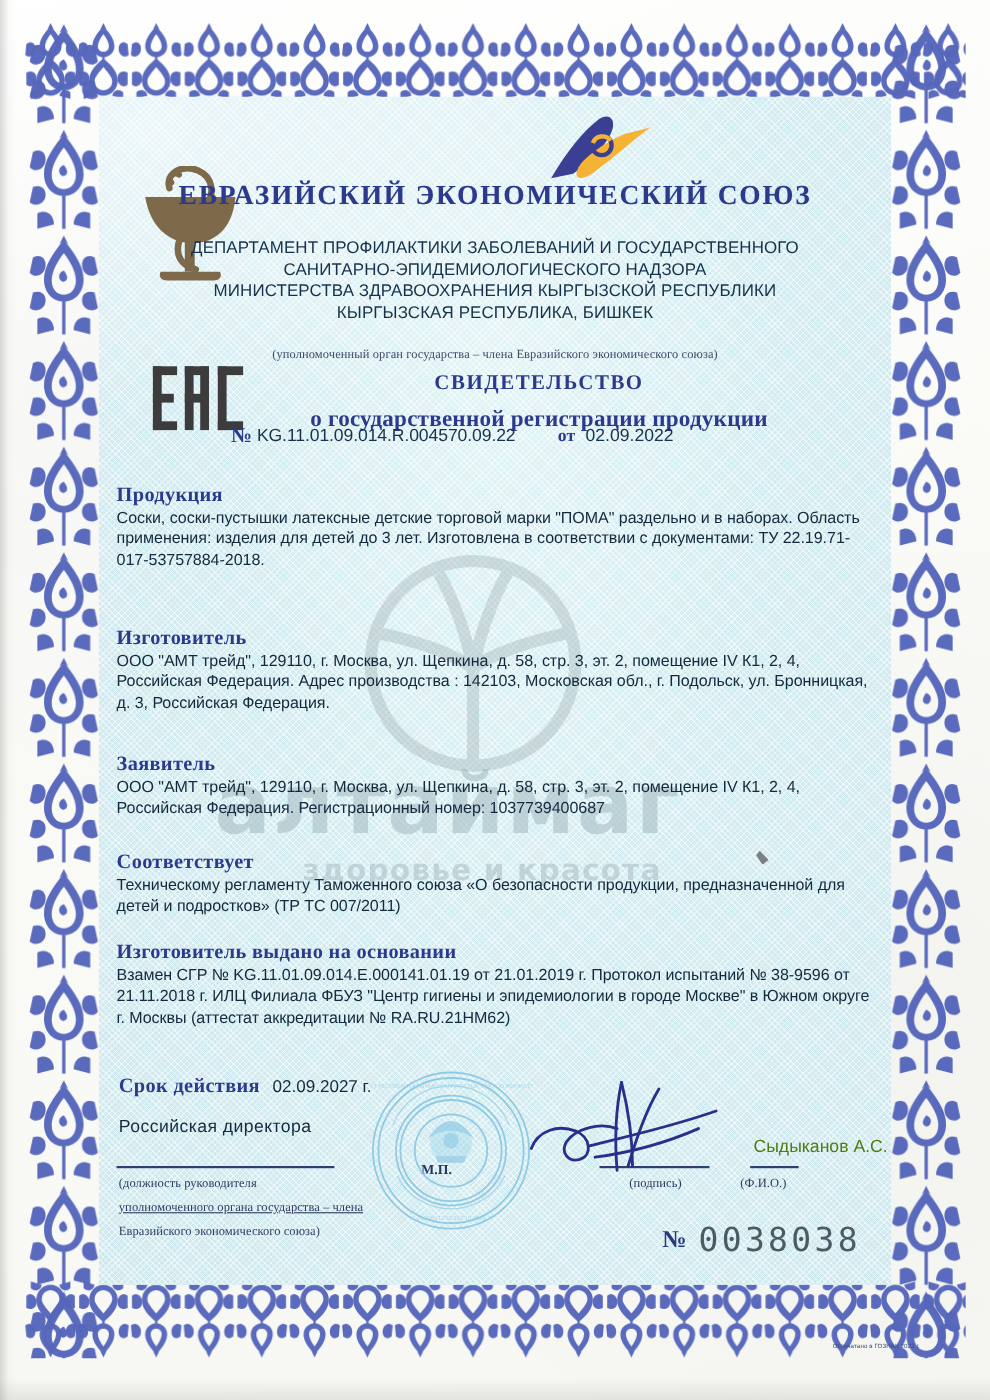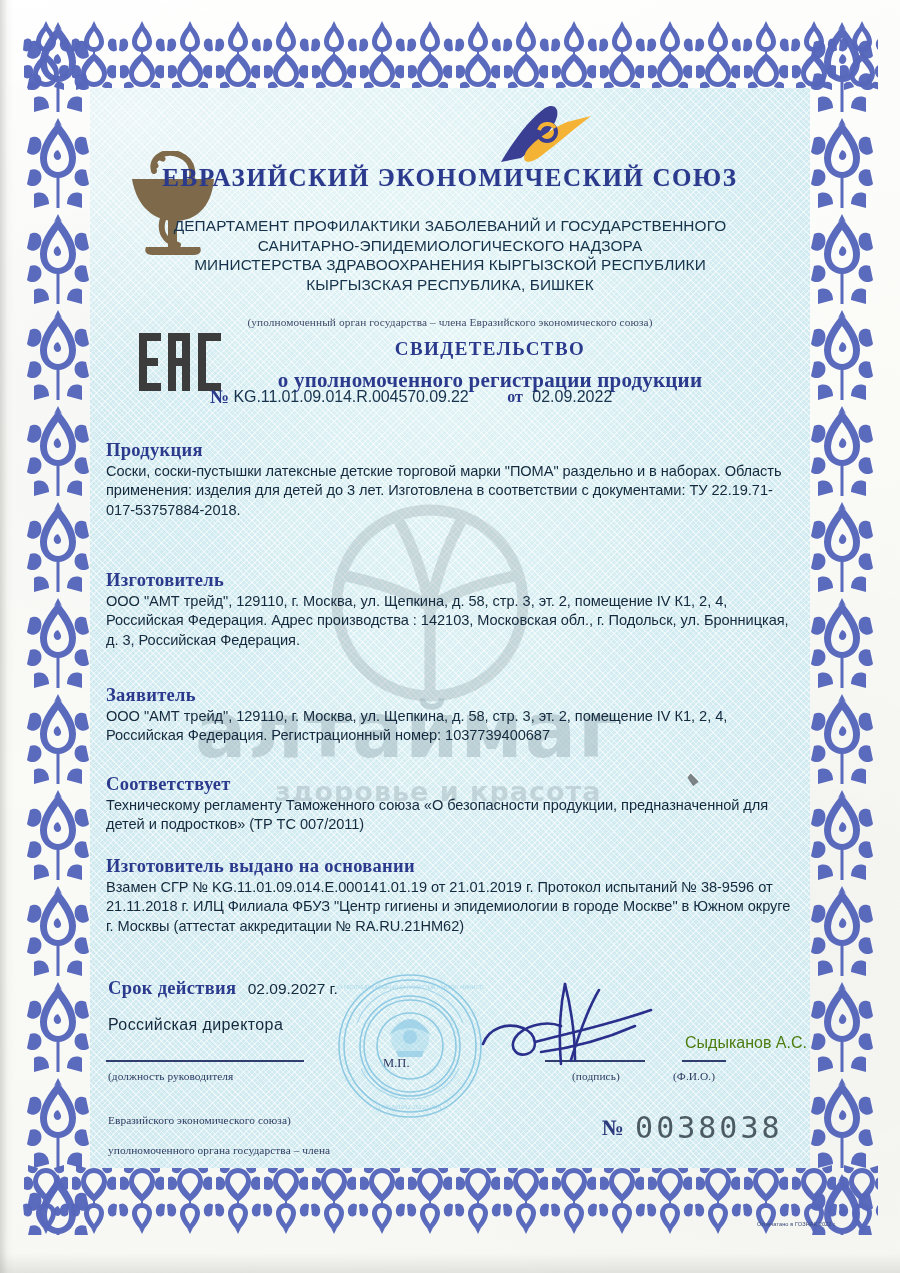--- a/index.html
+++ b/index.html
@@ -276,23 +276,23 @@
   .rule-fio   { left: 592px; top: 972px; width: 44px; }
 
   .caption {
     position: absolute;
     font-family: "Liberation Serif", serif;
     font-size: 11.4px;
     color: #2e3c62;
     letter-spacing: 0.05px;
   }
   .cap-pos1 { left: 18px;  top: 982px; }
-  .cap-pos2 { left: 18px;  top: 1056px; }
+  .cap-pos2 { left: 18px;  top: 1004px; text-decoration: underline; }
   .cap-pos3 { left: 18px;  top: 1026px; }
-  .cap-mp   { left: 293px; top: 968px; font-weight: 400; font-size: 12.5px; color: #2b3560; }
+  .cap-mp   { left: 293px; top: 968px; font-weight: 700; font-size: 12.5px; color: #2b3560; }
   .cap-sign { left: 482px; top: 982px; text-align: right; }
   .cap-fio  { left: 583px; top: 982px; text-align: right; }
 
   .fio-name {
     position: absolute;
     left: 595px; top: 946px;
     color: #4d7c0f;
     font-size: 16px;
     white-space: nowrap;
   }
@@ -458,21 +458,21 @@
           <rect x="30" y="2" width="22" height="8"></rect>
           <rect x="30" y="27" width="22" height="8"></rect>
           <rect x="44" y="2" width="8" height="58"></rect>
           <rect x="60" y="2" width="8" height="58"></rect>
           <rect x="60" y="2" width="23" height="8"></rect>
           <rect x="60" y="52" width="23" height="8"></rect>
         </g>
       </svg>
 
       <div class="cert-title">СВИДЕТЕЛЬСТВО</div>
-      <div class="cert-subtitle">о уполномоченного регистрации продукции</div>
+      <div class="cert-subtitle">о государственной регистрации продукции</div>
 
       <div class="numline">
         <span class="nosign">№</span>
         <span class="regno">KG.11.01.09.014.R.004570.09.22</span>
         <span class="ot">от</span>
         <span>02.09.2022</span>
       </div>
 
       <div class="sec sec-produkciya">
         <div class="sec-head">Продукция</div>

